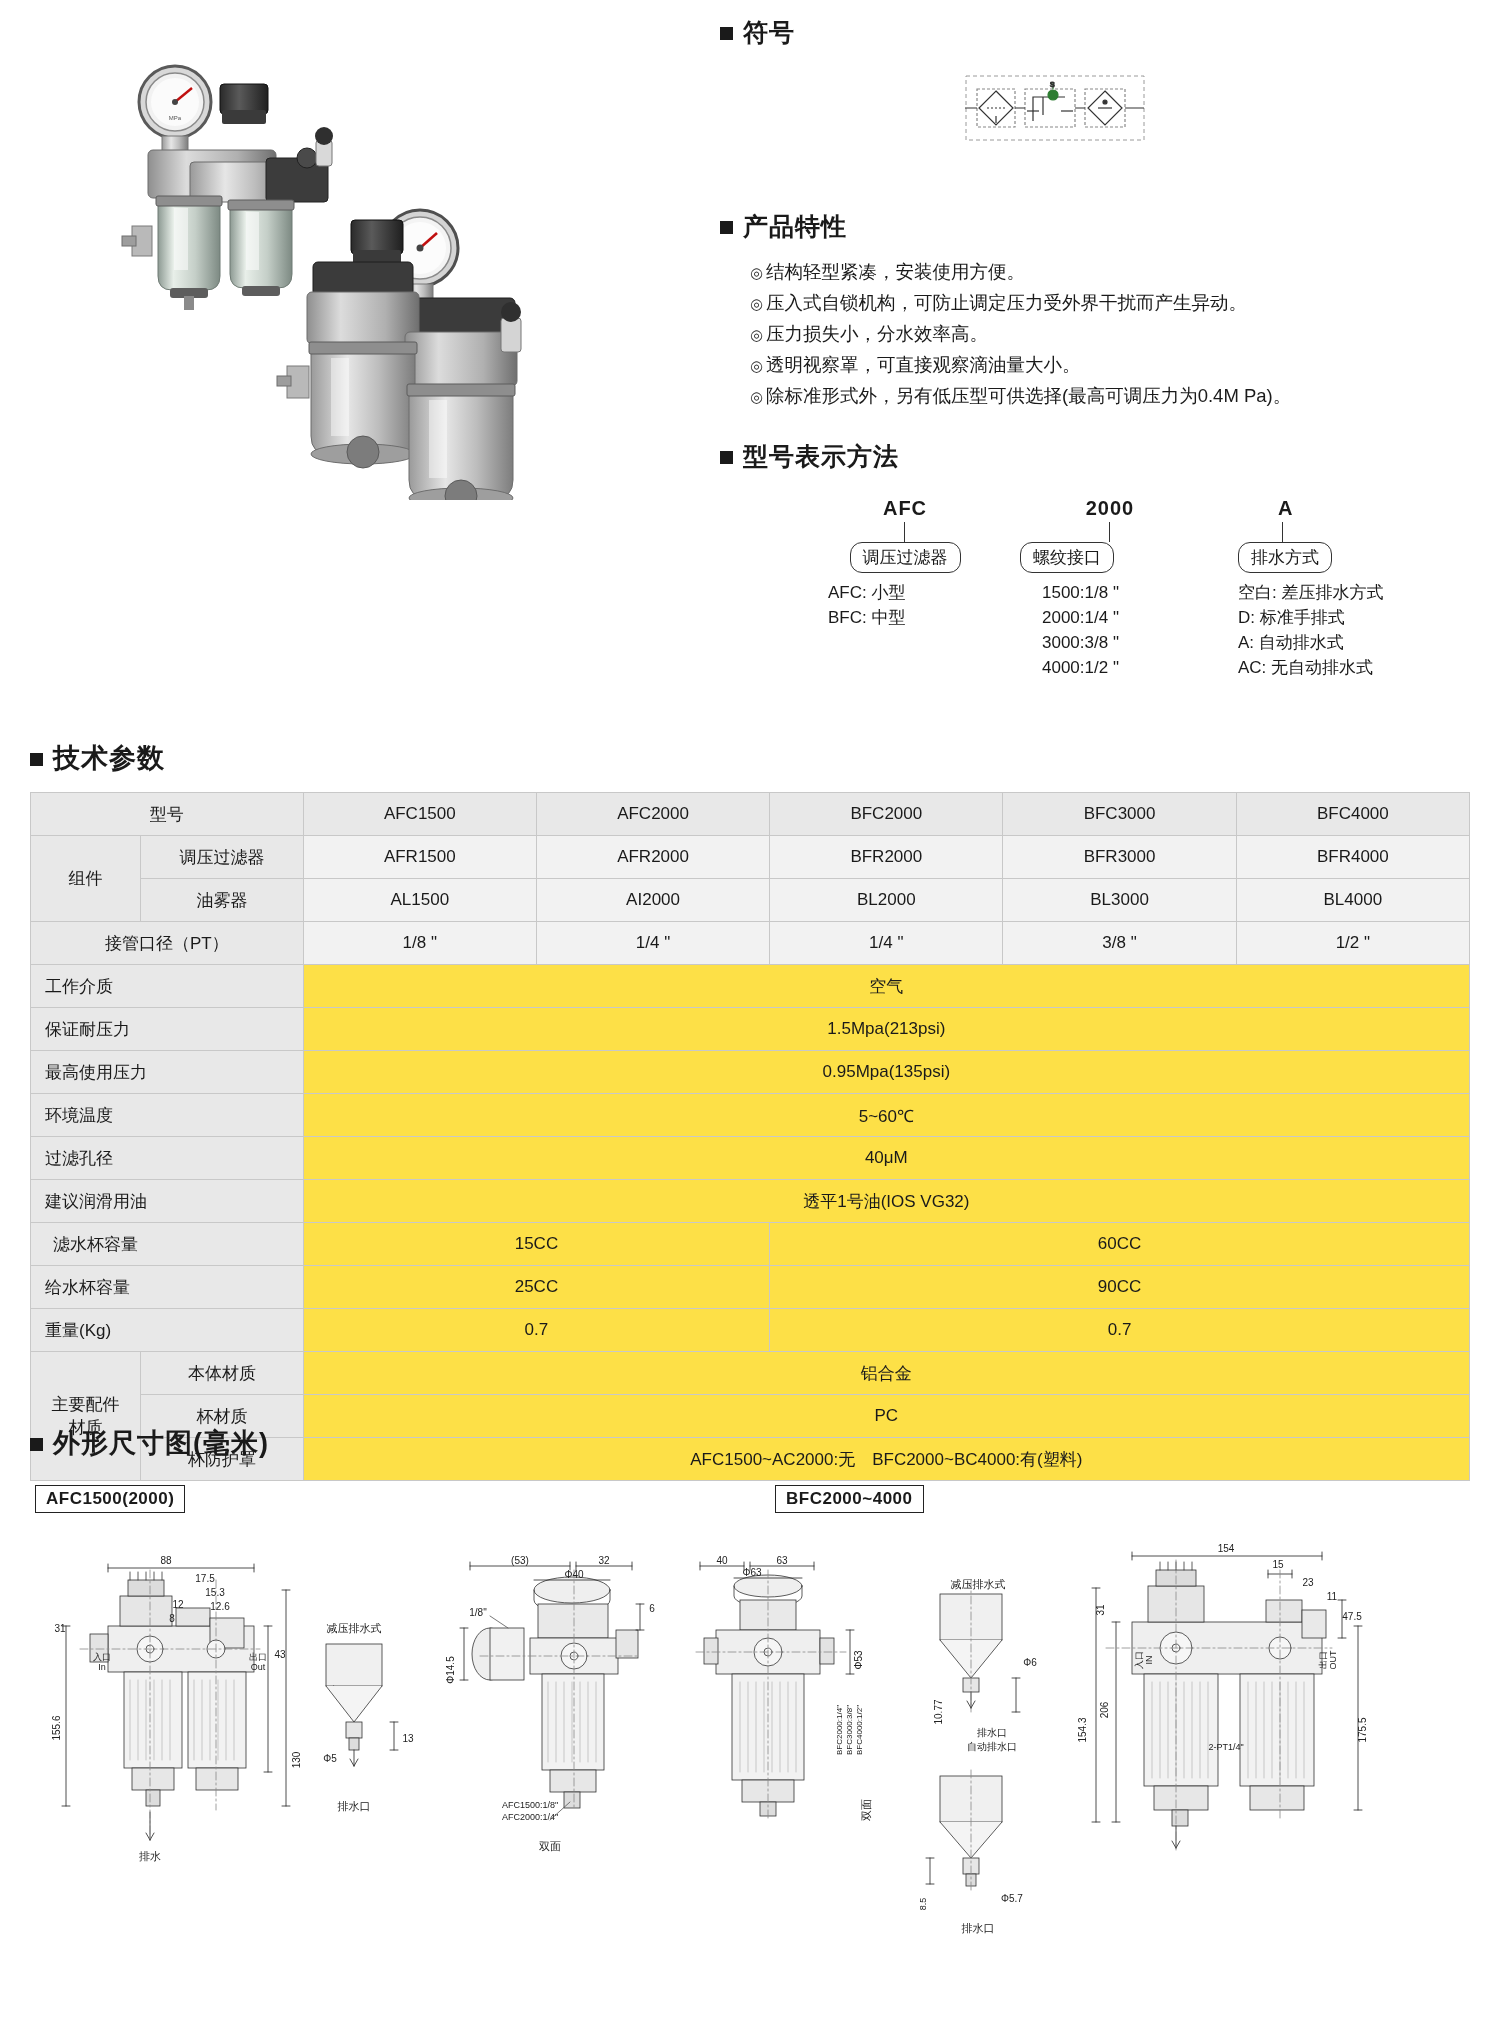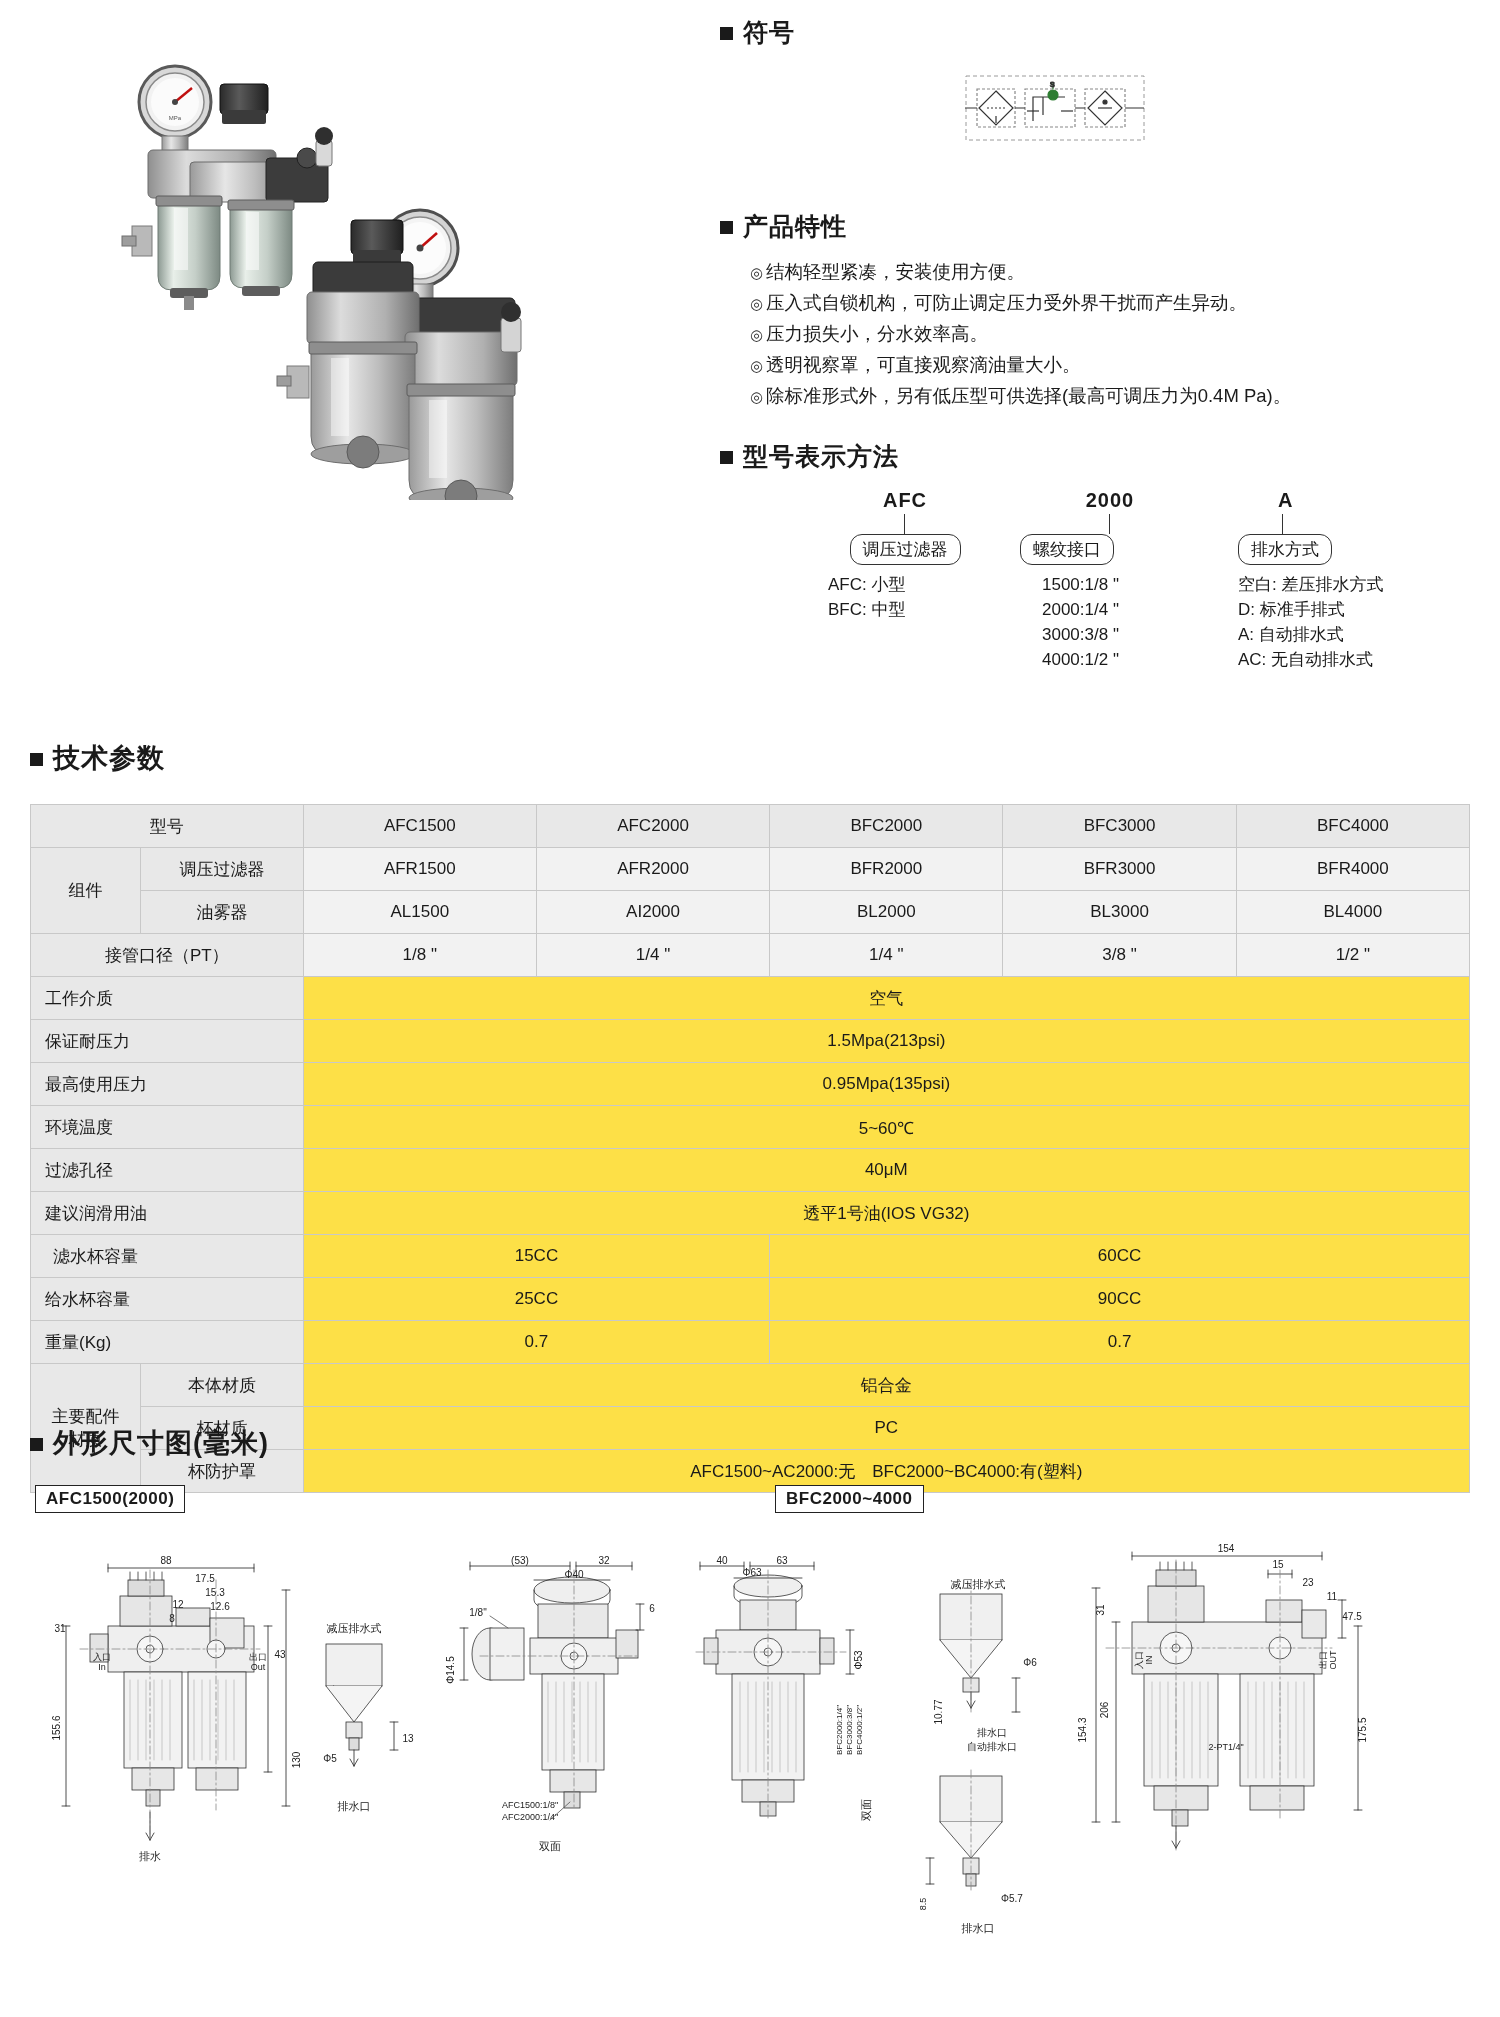--- a/index.html
+++ b/index.html
@@ -30,33 +30,33 @@
   .symbol-box{position:absolute;left:965px;top:75px;width:180px;height:62px;}
 
   
   .sec-features{position:absolute;left:720px;top:210px;width:740px;}
   .feat-list{margin:14px 0 0 30px;padding:0;list-style:none;}
   .feat-list li{font-size:18.5px;line-height:30px;color:#1a1a1a;white-space:nowrap;}
   .feat-list li .bullet{display:inline-block;width:16px;color:#333;font-size:15px;}
 
   
   .sec-model{position:absolute;left:720px;top:440px;width:740px;}
-  .model-wrap{position:relative;margin-top:16px;height:180px;}
+  .model-wrap{position:relative;margin-top:24px;height:180px;}
   .mcol{position:absolute;top:0;}
   .mcode{font-size:20px;font-weight:bold;letter-spacing:1px;text-align:center;}
   .mline{width:1px;background:#333;position:absolute;}
   .mpill{
     border:1px solid #333;border-radius:12px;padding:3px 12px;
     font-size:17px;white-space:nowrap;display:inline-block;background:#fff;
   }
   .mdesc{font-size:17px;line-height:25px;white-space:nowrap;margin-top:7px;}
 
   
   .sec-tech{position:absolute;left:30px;top:740px;width:1440px;}
-  table.tech{border-collapse:collapse;width:1440px;margin-top:28px;font-size:17px;}
+  table.tech{border-collapse:collapse;width:1440px;margin-top:16px;font-size:17px;}
   table.tech td{
     border:1px solid #c8c8c8;
     text-align:center;vertical-align:middle;
     height:38px;padding:2px 4px;
     background:#f2f2f2;
   }
   table.tech td.lbl{background:#e8e8e8;}
   table.tech td.white{background:#fde047;}
 
   

